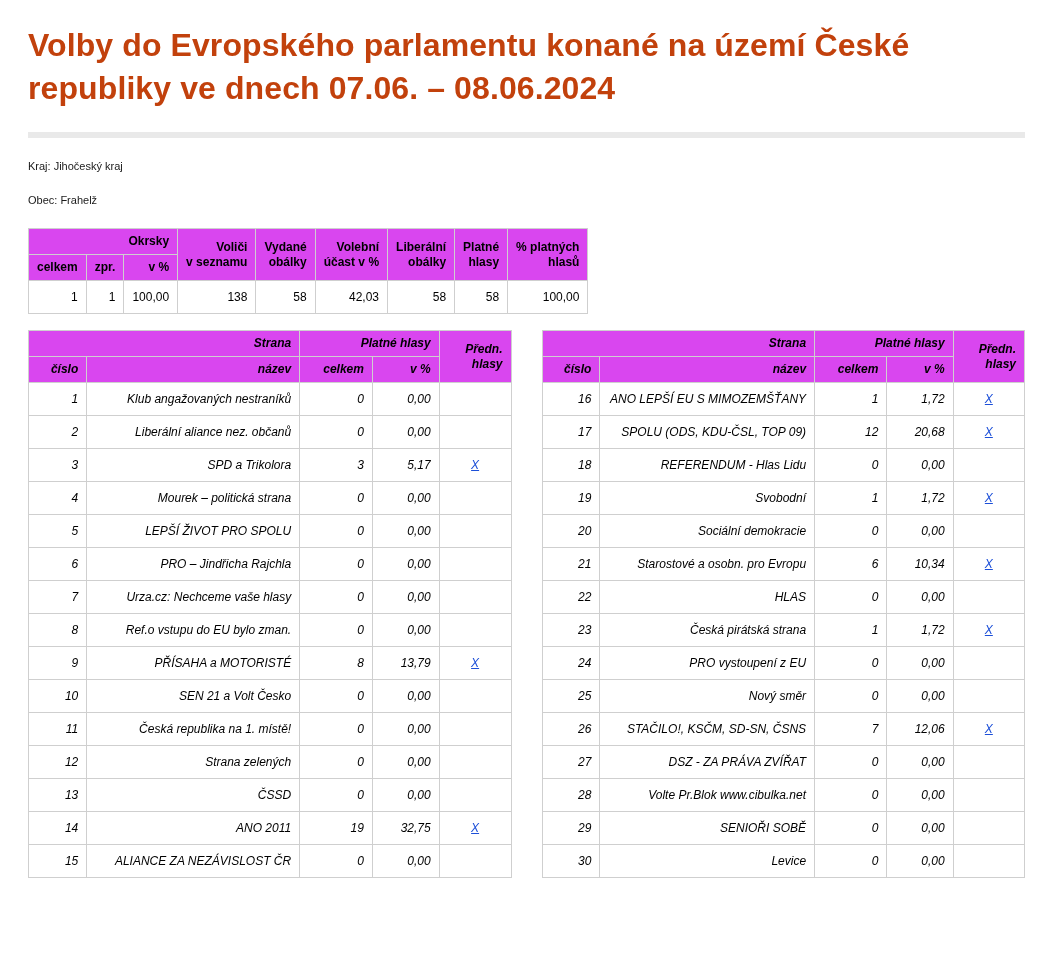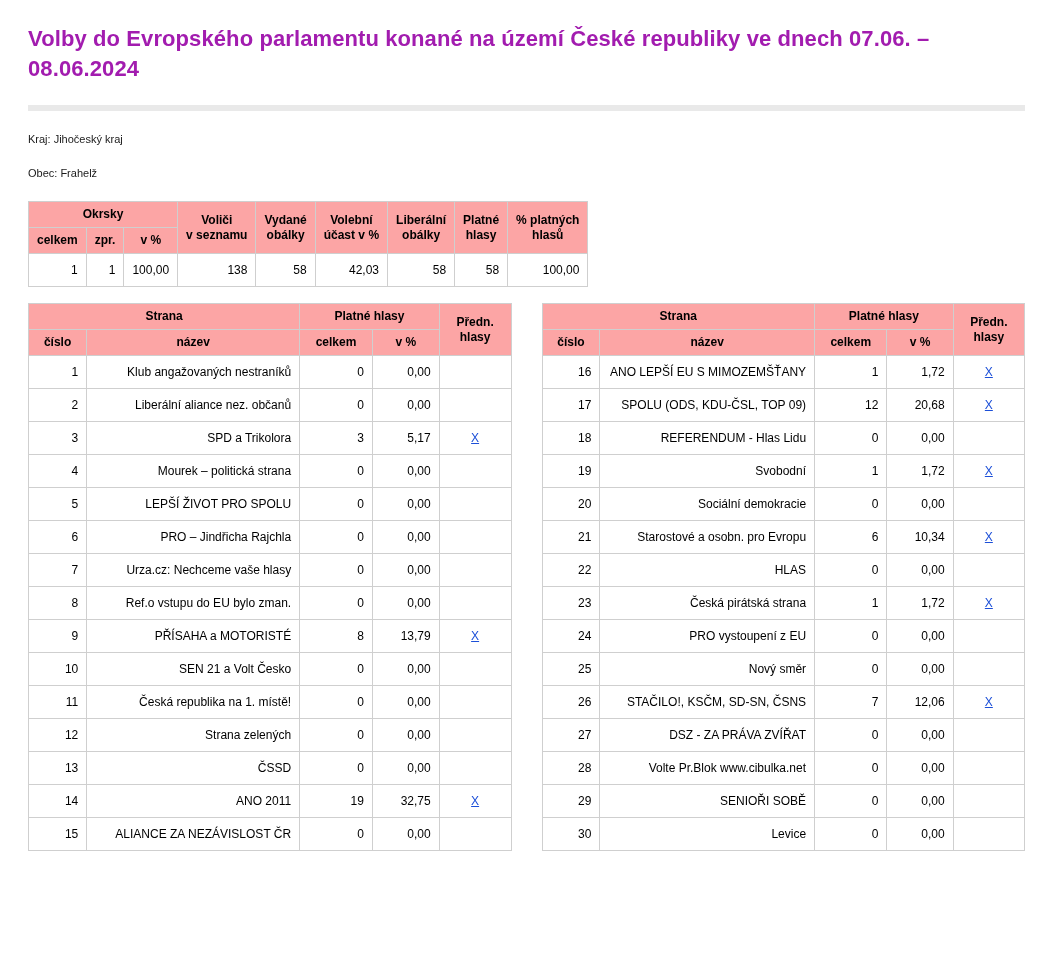--- a/index.html
+++ b/index.html
@@ -13,22 +13,22 @@
     font-family: "Liberation Sans", sans-serif;
     color: #000000;
     font-size: 13px;
   }
   .page {
     padding: 18px 22px 10px 28px;
     box-sizing: border-box;
     width: 1047px;
   }
   h1.title {
-    color: #a21caf;
-    font-size: 22px;
+    color: #c2410c;
+    font-size: 32px;
     font-weight: bold;
     line-height: 1.35;
     margin: 6px 0 0 0;
     letter-spacing: 0.1px;
   }
   .title-rule {
     height: 6px;
     background: #e9e9e9;
     margin: 22px 0 0 0;
     border: 0;
@@ -50,41 +50,42 @@
   }
   .summary-wrap {
     margin-top: 22px;
   }
   table.grid th, table.grid td {
     border: 1px solid #cfcfcf;
     padding: 5px 8px;
     vertical-align: middle;
   }
   table.grid th {
-    background: #fca5a5;
+    background: #d946ef;
     font-weight: bold;
-    text-align: center;
+    text-align: right;
     font-size: 12px;
     line-height: 1.25;
   }
   table.summary td {
     text-align: right;
     height: 22px;
     background: #ffffff;
   }
   table.summary th.okrsky-group {
     font-size: 12px;
   }
   .results-area {
     display: flex;
     gap: 30px;
     margin-top: 16px;
   }
   table.results {
     table-layout: fixed;
+    font-style: italic;
   }
   table.results th.h-strana { width: 290px; }
   table.results th.h-platne { width: 120px; }
   table.results th.h-predn  { width: 62px; }
   table.results th.c-cislo  { width: 47px; }
   table.results th.c-nazev  { width: 243px; }
   table.results th.c-celkem { width: 62px; }
   table.results th.c-vproc  { width: 58px; }
   table.results td {
     height: 22px;

